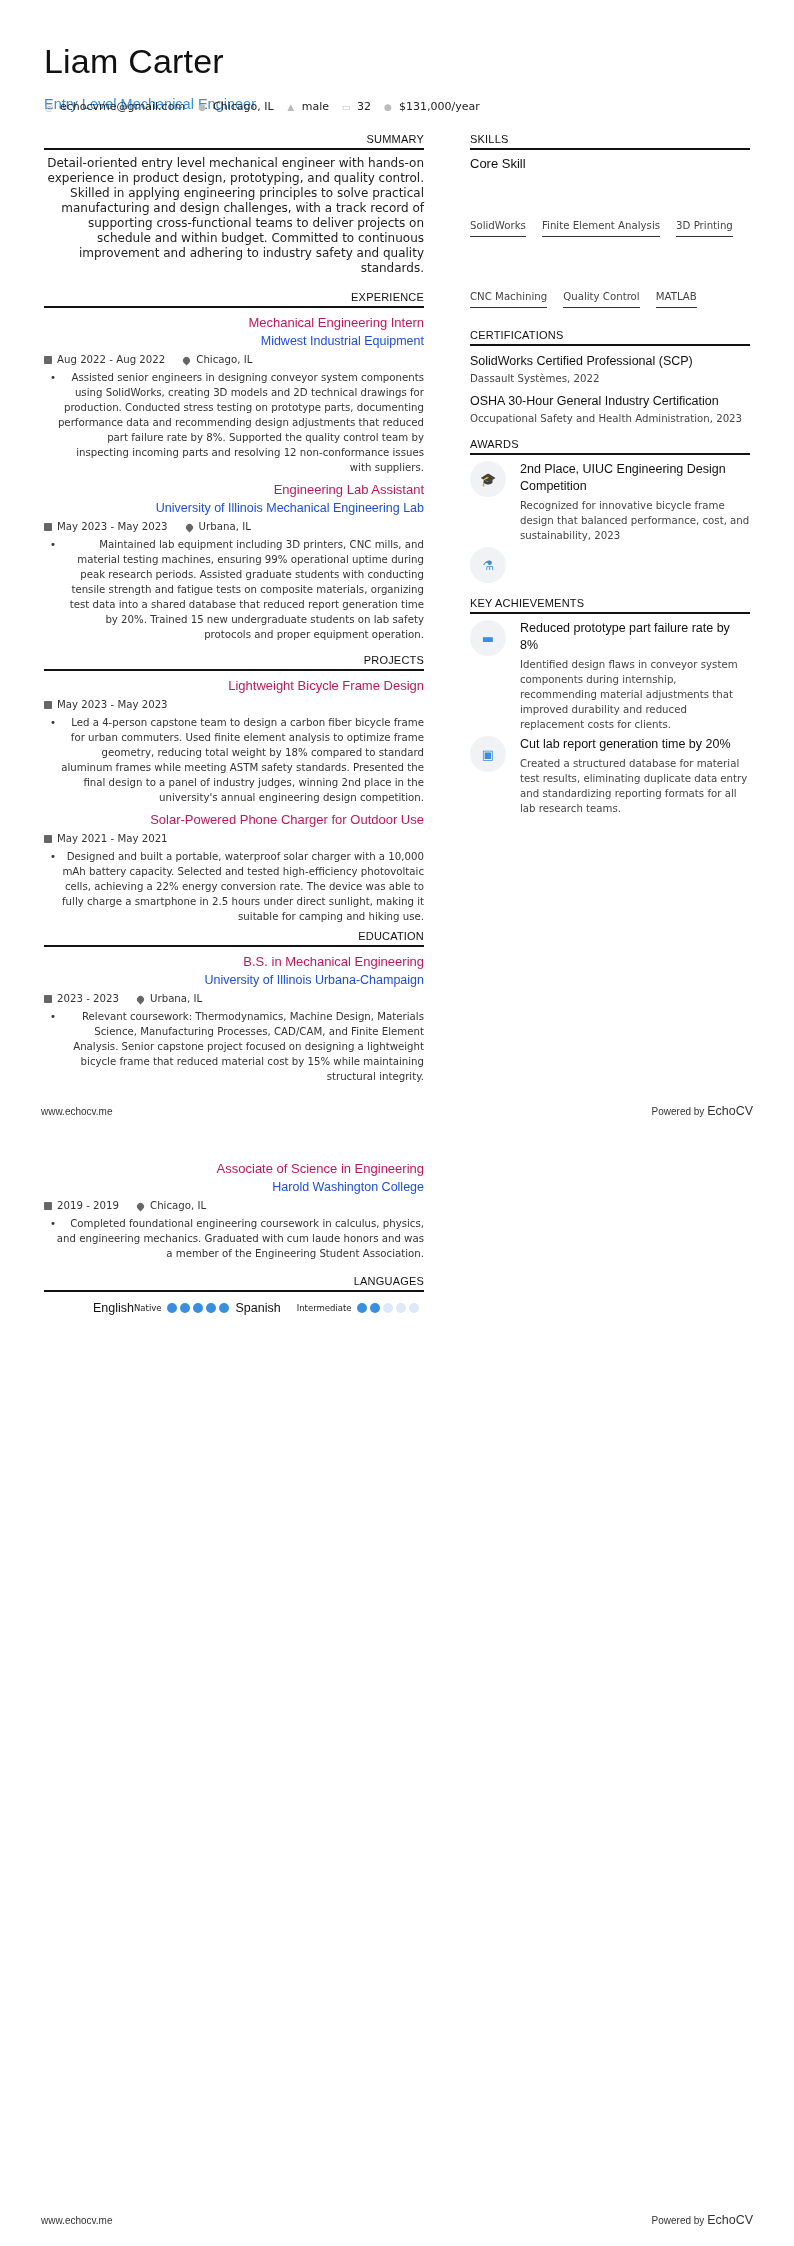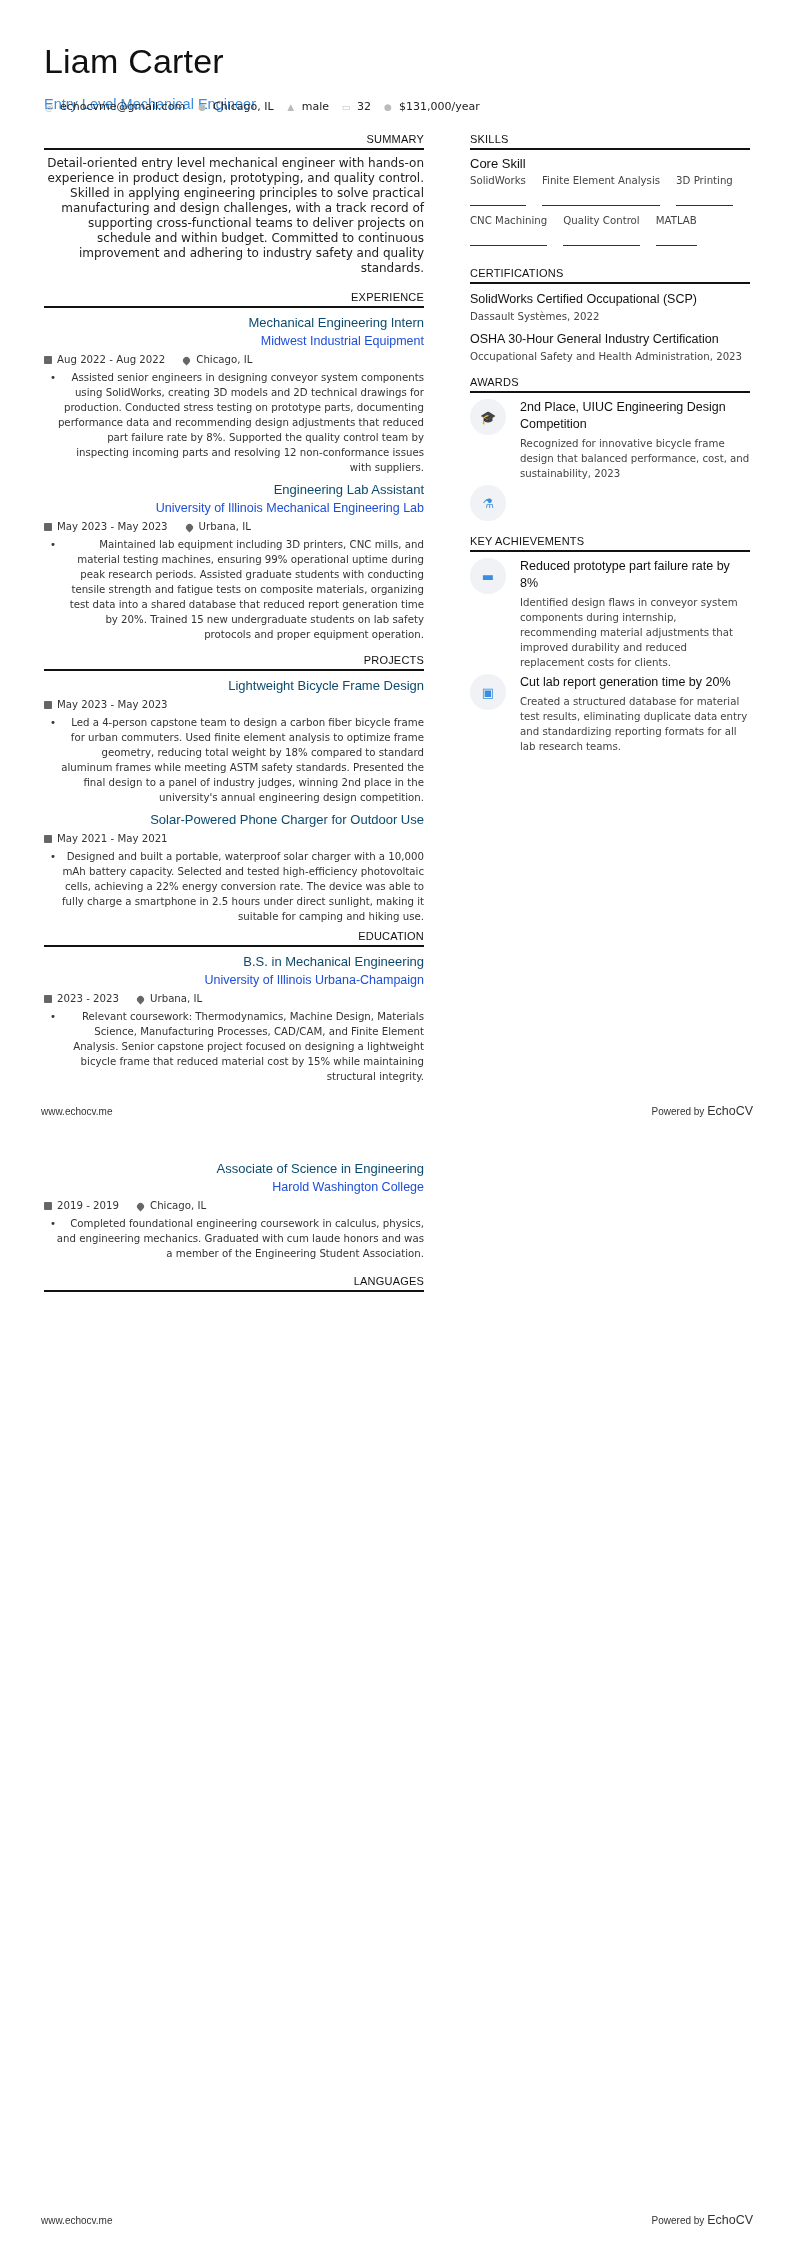--- a/index.html
+++ b/index.html
@@ -6,32 +6,32 @@
   body { width: 794px; height: 2246px; background: #fff; font-family: "DejaVu Sans", sans-serif; color: #222; position: relative; overflow: hidden; }
   .head-name { position: absolute; left: 44px; top: 42px; font-family: "Liberation Sans", sans-serif; font-size: 34px; font-weight: 400; color: #111; letter-spacing: 0.2px; }
   .head-title { position: absolute; left: 44px; top: 96px; font-family: "Liberation Sans", sans-serif; font-size: 14.5px; color: #3a8ee0; }
   .contacts { position: absolute; left: 44px; top: 100px; display: flex; align-items: center; font-size: 11px; color: #222; }
   .contact { display: flex; align-items: center; margin-right: 12px; }
   .ic { display: inline-block; width: 10px; height: 10px; margin-right: 6px; color: #bbb; font-size: 9px; line-height: 10px; text-align: center; }
   .col-left { position: absolute; left: 44px; width: 380px; text-align: right; }
   .col-right { position: absolute; left: 470px; width: 280px; }
   .sec-h { font-family: "Liberation Sans", sans-serif; font-size: 11px; color: #111; letter-spacing: 0.2px; padding-bottom: 3px; border-bottom: 2.5px solid #111; margin-bottom: 6px; }
   .summary { font-size: 12px; line-height: 15px; color: #222; }
-  .item-title { font-family: "Liberation Sans", sans-serif; font-size: 13px; color: #0c4a6e; line-height: 18px; }
+  .item-title { font-family: "Liberation Sans", sans-serif; font-size: 13px; color: #be185d; line-height: 18px; }
   .item-org { font-family: Liberation Sans, sans-serif; font-size: 12.5px; color: #1d4ed8; line-height: 18px; }
   .meta { display: flex; align-items: center; font-size: 10.2px; color: #333; line-height: 16px; margin: 2px 0; }
   .meta .m { display: flex; align-items: center; margin-right: 18px; }
   .cal { display: inline-block; width: 8px; height: 8px; background: #666; margin-right: 5px; border-radius: 1px; }
   .pin { display: inline-block; width: 7px; height: 7px; background: #666; border-radius: 50% 50% 50% 0; transform: rotate(-45deg); margin-right: 6px; }
   .bullet { display: flex; font-size: 10.2px; color: #333; line-height: 15px; }
   .bullet .dot { width: 12px; flex: none; }
   .block { margin-bottom: 6px; }
   .skill-h { font-family: "Liberation Sans", sans-serif; font-size: 13px; color: #111; margin: 4px 0 4px; }
   .skills { display: flex; flex-wrap: wrap; }
-  .skill { font-size: 10.2px; color: #444; padding-bottom: 19px; border-bottom: 1px solid #333; margin-right: 16px; margin-bottom: 9px; }
+  .skill { font-size: 10.2px; color: #444; padding-bottom: 5px; border-bottom: 1px solid #333; margin-right: 16px; margin-bottom: 9px; margin-top: 45px; }
   .cert-t { font-family: "Liberation Sans", sans-serif; font-size: 12.5px; color: #111; line-height: 18px; margin-top: 2px; }
   .cert-s { font-size: 10.2px; color: #444; line-height: 18px; margin-bottom: 4px; }
   .aw { display: flex; margin-bottom: 4px; }
   .aw-ic { width: 36px; height: 36px; border-radius: 50%; background: #f0f2f5; flex: none; margin-right: 14px; display: flex; align-items: center; justify-content: center; color: #3a8ee0; font-size: 13px; }
   .aw-t { font-family: "Liberation Sans", sans-serif; font-size: 12.5px; color: #111; line-height: 17px; }
   .aw-d { font-size: 10.2px; color: #444; line-height: 15px; margin-top: 3px; }
   .footer { position: absolute; left: 41px; width: 712px; display: flex; justify-content: space-between; align-items: center; font-family: "Liberation Sans", sans-serif; font-size: 10px; color: #333; }
   .footer .brand { font-size: 12.5px; color: #333; }
   .lang-row { display: flex; align-items: center; }
   .lang-name { font-family: "Liberation Sans", sans-serif; font-size: 12.5px; color: #111; width: 90px; }
@@ -177,21 +177,21 @@
       <span class="skill">Finite Element Analysis</span>
       <span class="skill">3D Printing</span>
       <span class="skill">CNC Machining</span>
       <span class="skill">Quality Control</span>
       <span class="skill">MATLAB</span>
     </div>
   </section>
 
   <section style="margin-top:12px;">
     <div class="sec-h">CERTIFICATIONS</div>
-    <div class="cert-t">SolidWorks Certified Occupational (SCP)</div>
+    <div class="cert-t">SolidWorks Certified Professional (SCP)</div>
     <div class="cert-s">Dassault Systèmes, 2022</div>
     <div class="cert-t">OSHA 30-Hour General Industry Certification</div>
     <div class="cert-s">Occupational Safety and Health Administration, 2023</div>
   </section>
 
   <section style="margin-top:10px;">
     <div class="sec-h">AWARDS</div>
     <div class="aw">
       <div class="aw-ic">🎓</div>
       <div>
@@ -243,19 +243,27 @@
         </span>
     </div>
     <div class="bullet">
         <span class="dot">•</span>
         <span>Completed foundational engineering coursework in calculus, physics, and engineering mechanics. Graduated with cum laude honors and was a member of the Engineering Student Association.</span>
       </div>
   </div>
 
   <section style="margin-top:14px;">
     <div class="sec-h">LANGUAGES</div>
+    <div class="lang-row">
+      <span class="lang-name">English</span>
+      <span class="lang-lvl">Native</span>
+      <span style="margin-right:4px;"><span class="dotr"></span><span class="dotr"></span><span class="dotr"></span><span class="dotr"></span><span class="dotr"></span></span>
+      <span class="lang-name" style="width:auto;margin-right:16px;">Spanish</span>
+      <span class="lang-lvl">Intermediate</span>
+      <span><span class="dotr"></span><span class="dotr"></span><span class="dotr off"></span><span class="dotr off"></span><span class="dotr off"></span></span>
+    </div>
   </section>
 </div>
 
 <div class="footer" style="top:2213px;">
   <span>www.echocv.me</span>
   <span><span>Powered by</span> <span class="brand">EchoCV</span></span>
 </div>
 
 </body></html>

